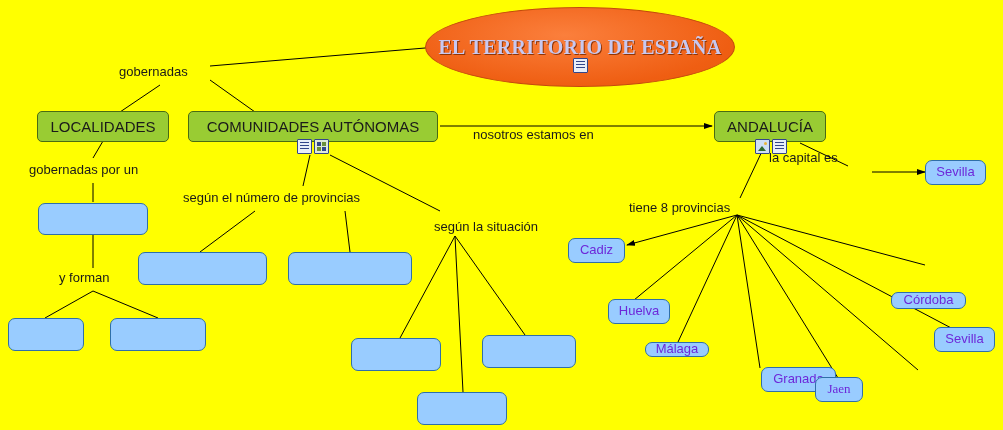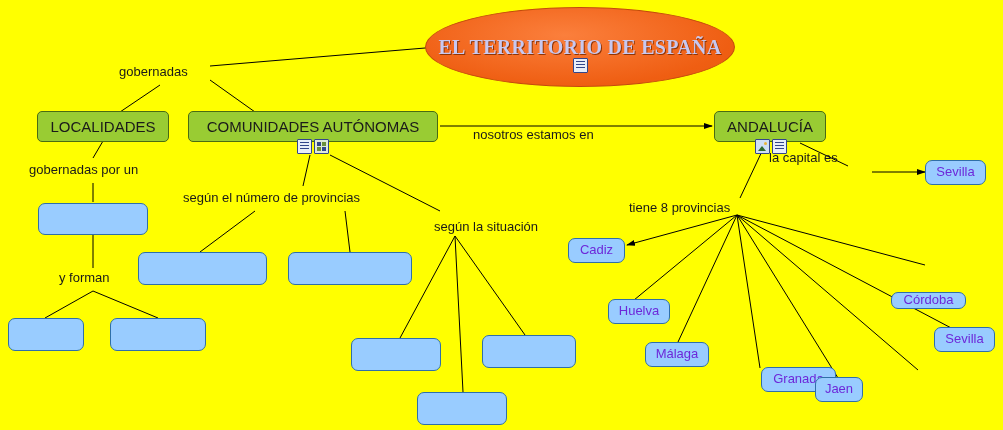--- a/index.html
+++ b/index.html
@@ -234,27 +234,27 @@
   <div class="node node-blue" style="left:417px; top:392px; width:90px; height:33px;">
     <span></span>
   </div>
 
   <div class="node node-blue" style="left:568px; top:238px; width:57px; height:25px;">
     <span>Cadiz</span>
   </div>
   <div class="node node-blue" style="left:588px; top:299px; width:62px; height:25px;margin-left:20px;">
     <span>Huelva</span>
   </div>
-  <div class="node node-blue" style="left:645px; top:342px; width:64px; height:25px;">
+  <div class="node node-blue" style="left:645px; top:342px; width:64px; height:15px;">
     <span>Málaga</span>
   </div>
   <div class="node node-blue" style="left:721px; top:367px; width:75px; height:25px;margin-left:40px;">
     <span>Granada</span>
   </div>
-  <div class="node node-blue" style="left:815px; top:377px; width:48px; height:25px;">
+  <div class="node node-blue" style="left:815px; top:377px; width:48px; height:25px;font-family:Liberation Serif, serif;">
     <span>Jaen</span>
   </div>
   <div class="node node-blue" style="left:934px; top:327px; width:61px; height:25px;">
     <span>Sevilla</span>
   </div>
   <div class="node node-blue" style="left:891px; top:256px; width:75px; height:17px;margin-top:36px;">
     <span>Córdoba</span>
   </div>
 
   <div class="label" style="left:119px; top:64px;">gobernadas</div>

